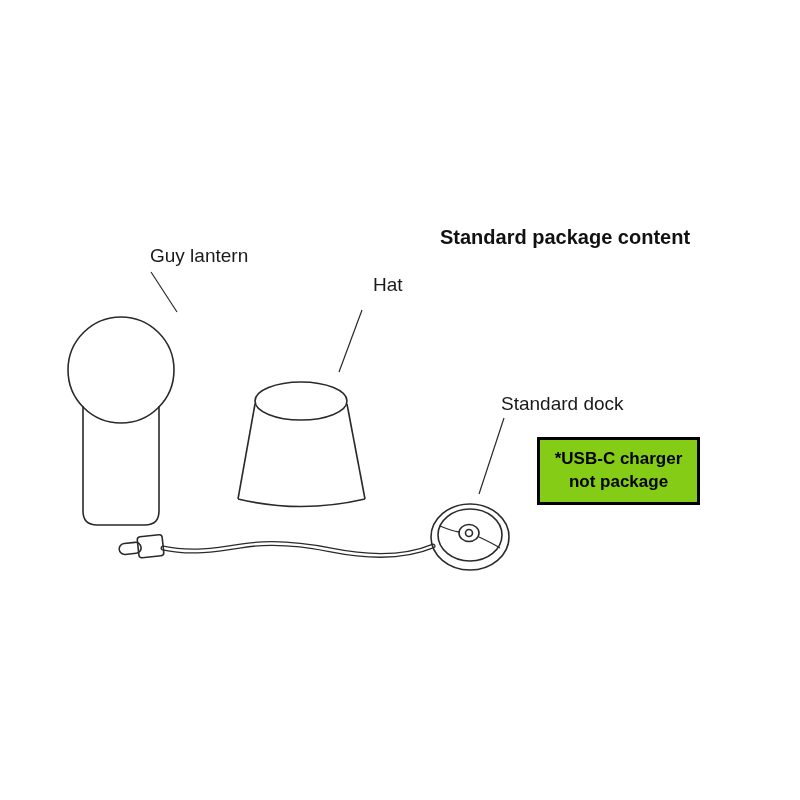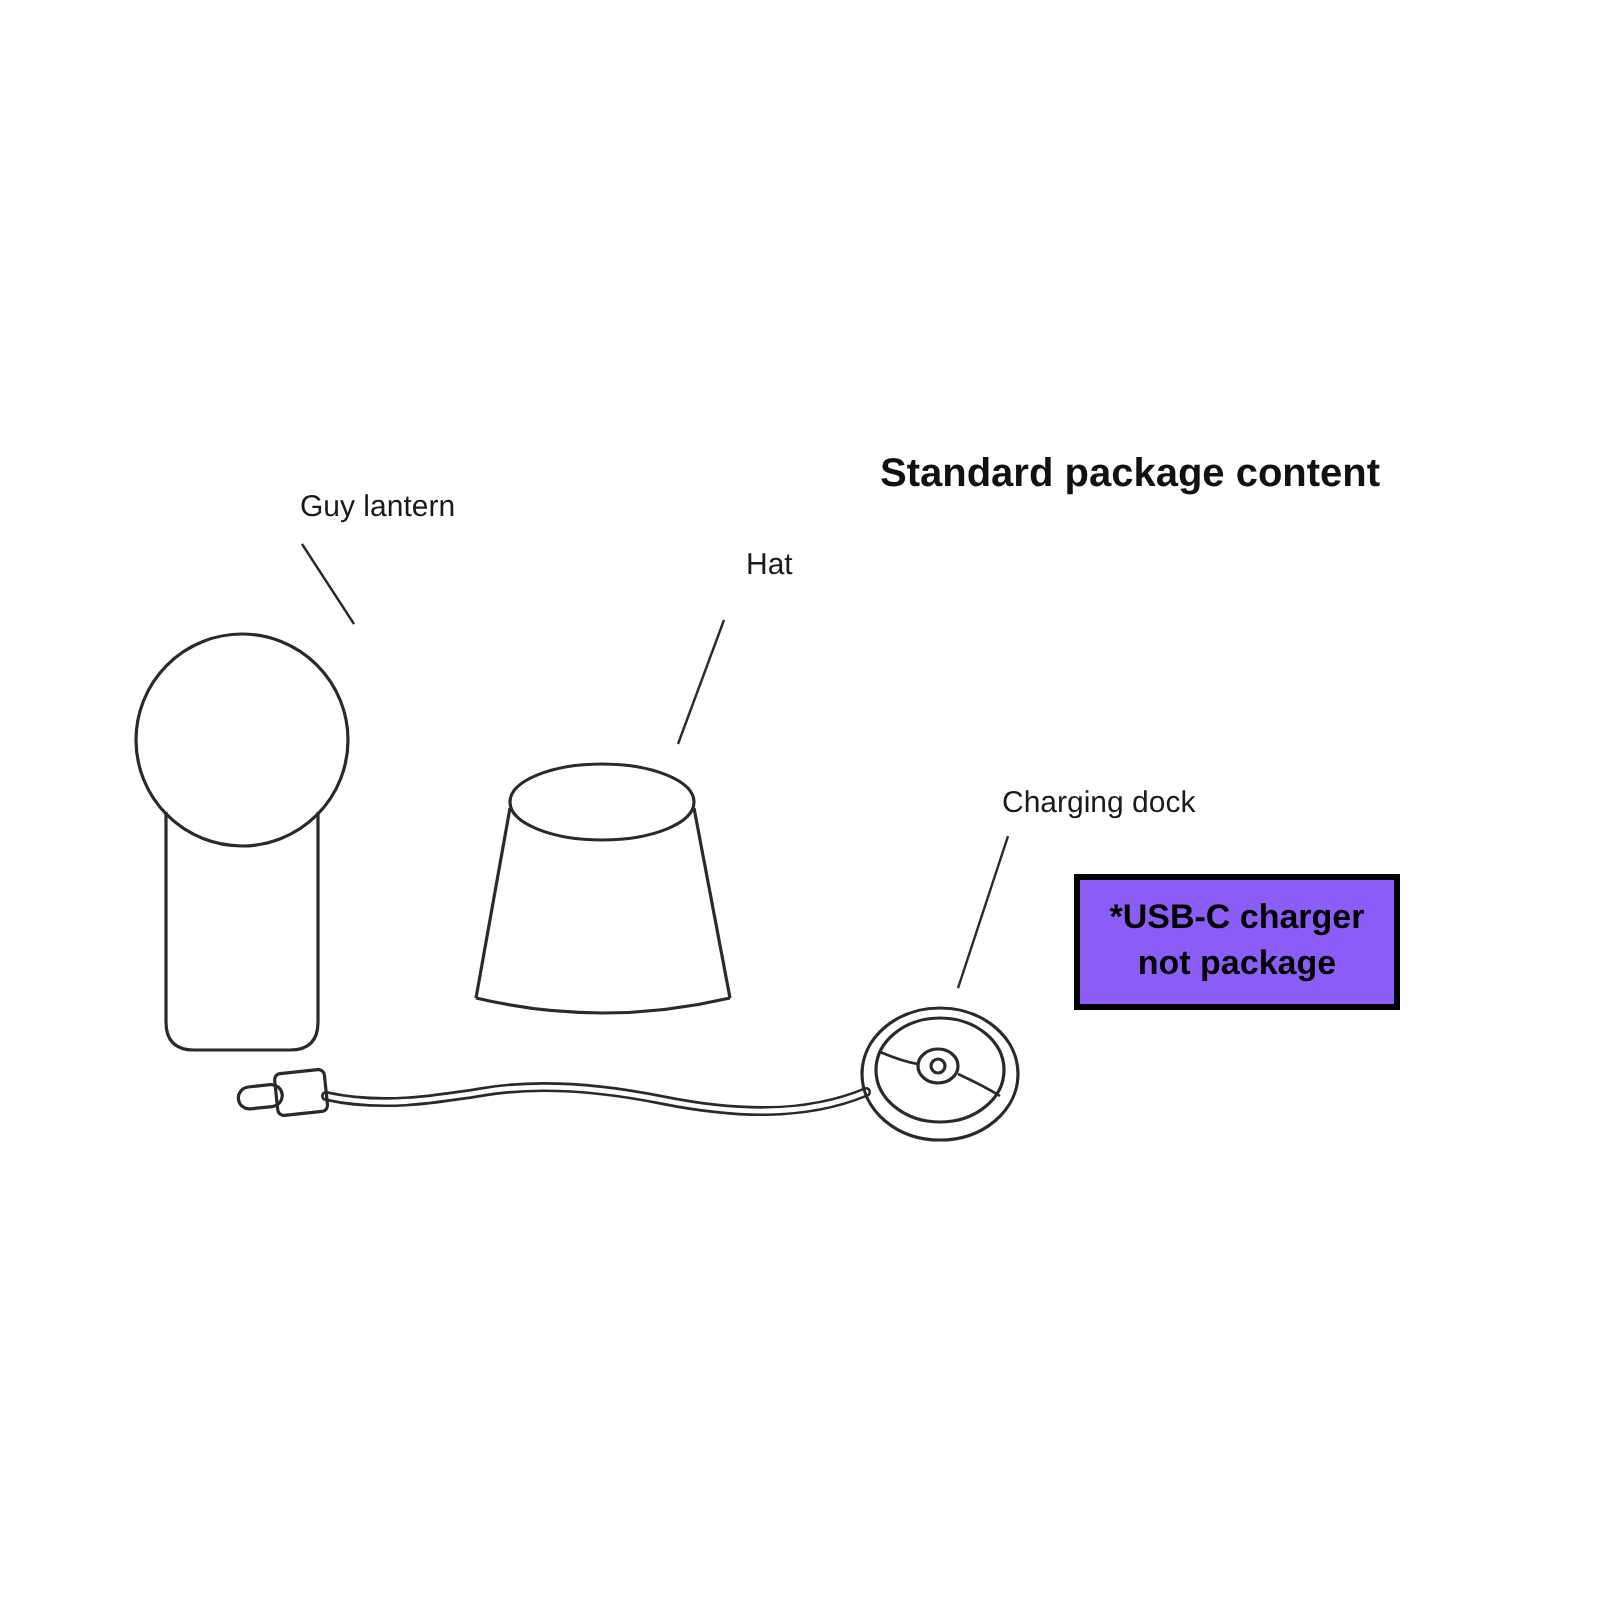--- a/index.html
+++ b/index.html
@@ -16,21 +16,21 @@
     overflow: hidden;
   }
   svg.diagram {
     position: absolute;
     left: 0;
     top: 0;
   }
   .label {
     position: absolute;
     color: #1a1a1a;
-    font-size: 15px;
+    font-size: 19px;
     font-weight: 400;
     white-space: nowrap;
   }
   .title {
     position: absolute;
     left: 440px;
     top: 226px;
     color: #111111;
     font-size: 20px;
     font-weight: 700;
@@ -39,21 +39,21 @@
   .label-lantern { left: 150px; top: 245px; }
   .label-hat     { left: 373px; top: 274px; }
   .label-dock    { left: 501px; top: 393px; }
   .note-box {
     position: absolute;
     left: 537px;
     top: 437px;
     width: 157px;
     height: 62px;
     border: 3px solid #000000;
-    background: #8b5cf6;
+    background: #84cc16;
     display: flex;
     flex-direction: column;
     align-items: center;
     justify-content: center;
     text-align: center;
     font-size: 17px;
     font-weight: 700;
     color: #000000;
     line-height: 1.35;
   }
@@ -90,20 +90,20 @@
     <path d="M 440 526 Q 452 531 459 532" stroke-width="1.3"></path>
     <path d="M 479 537 Q 492 543 500 548" stroke-width="1.3"></path>
     <ellipse cx="469" cy="533" rx="10" ry="8.5"></ellipse>
     <circle cx="469" cy="533" r="3.5"></circle>
   </svg>
 
   <div class="title">Standard package content</div>
 
   <div class="label label-lantern">Guy lantern</div>
   <div class="label label-hat">Hat</div>
-  <div class="label label-dock">Charging dock</div>
+  <div class="label label-dock">Standard dock</div>
 
   <div class="note-box">
     <span>*USB-C charger</span>
     <span>not package</span>
   </div>
 
 </div>
 
 </body></html>

